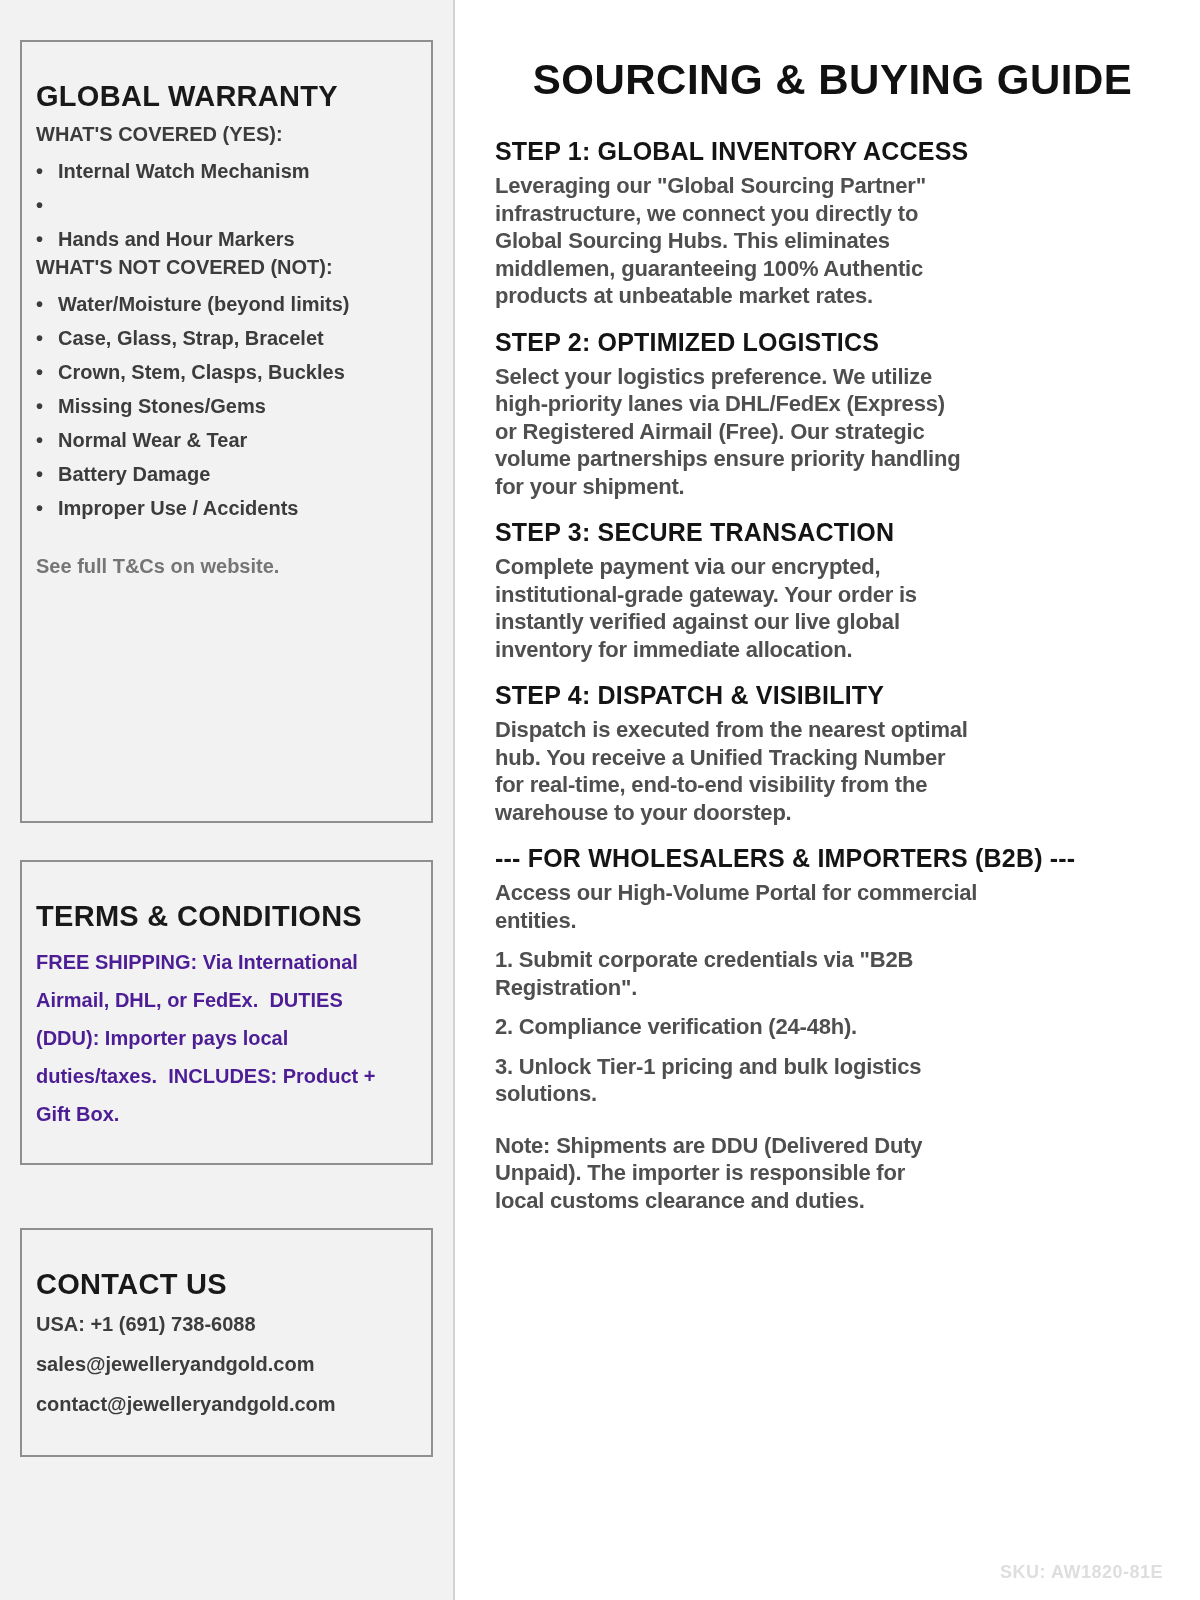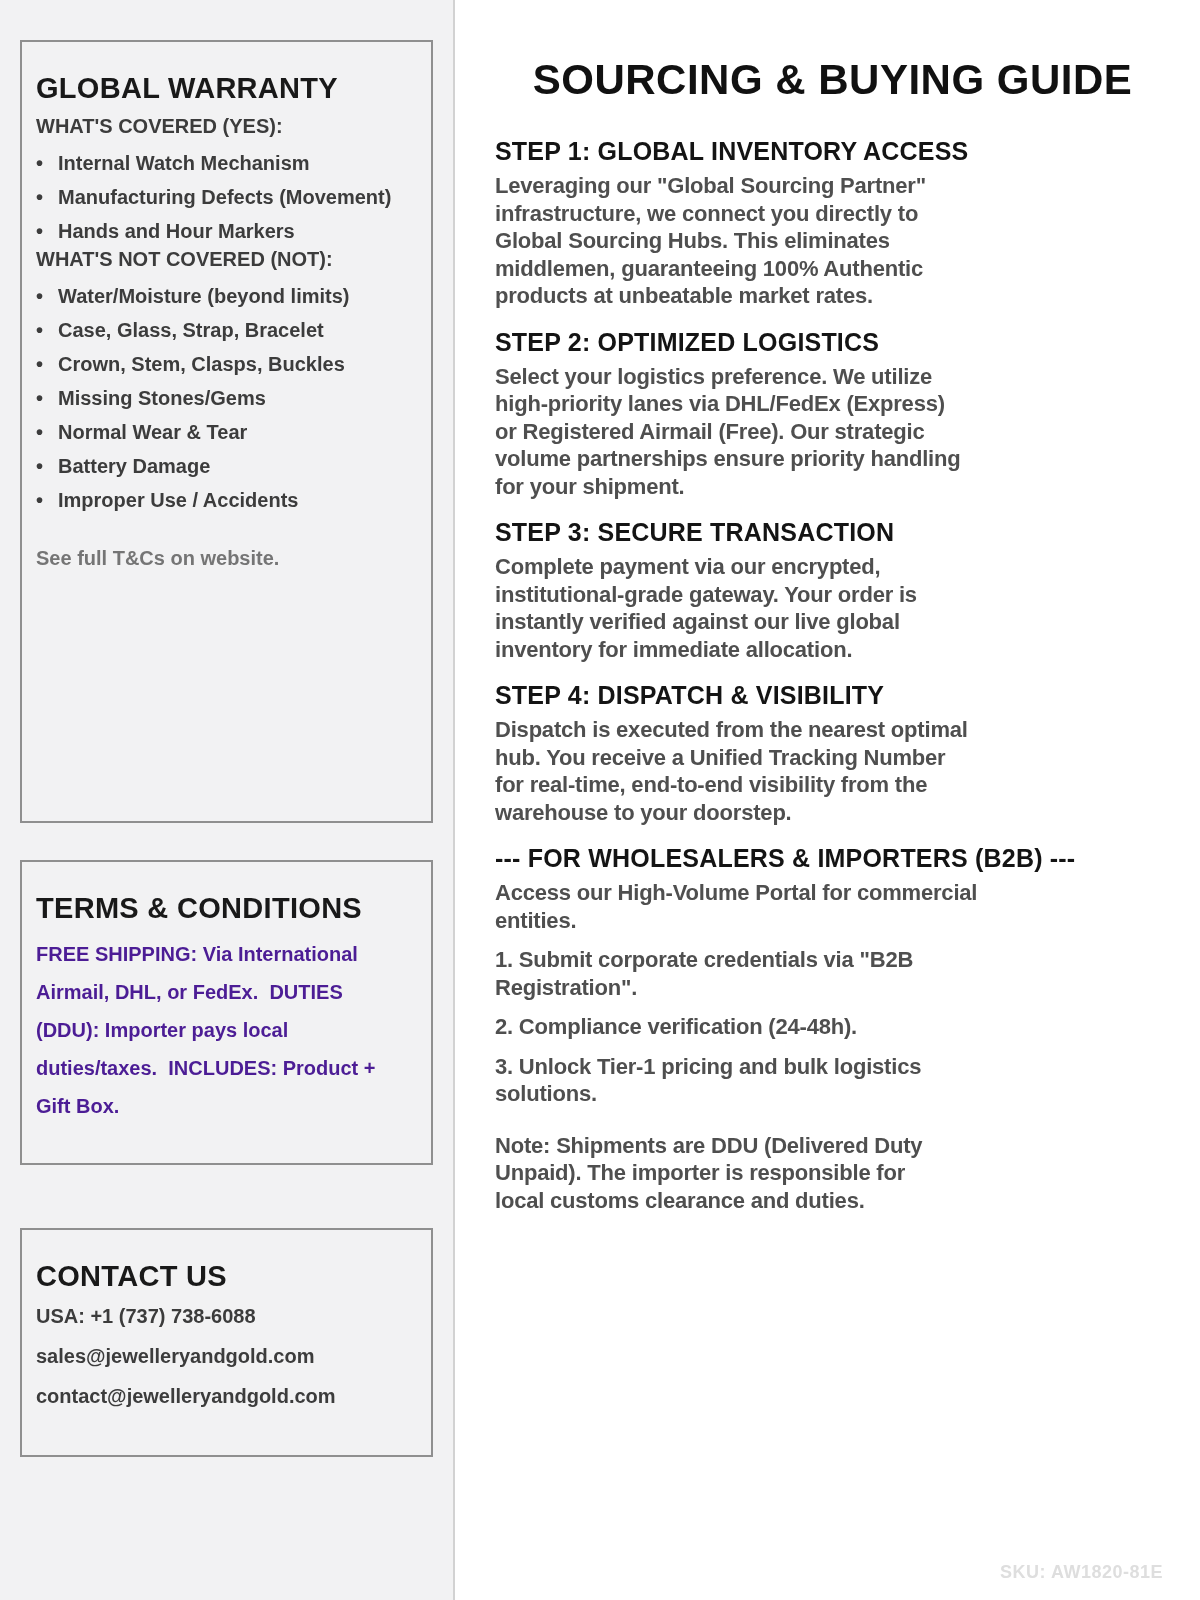--- a/index.html
+++ b/index.html
@@ -25,21 +25,21 @@
     border:2px solid #8f8f8f;
     box-sizing:content-box;
     padding:22px 14px 0 14px;
     width:381px; 
   }
   .box-warranty{top:40px;height:757px;}
   .box-terms{top:860px;height:279px;}
   .box-contact{top:1228px;height:203px;}
 
   .box h2{
-    margin:8px 0 10px 0;
+    margin:16px 0 10px 0;
     font-size:29px;font-weight:bold;
     color:#191919;letter-spacing:.3px;
   }
   .box h3{
     margin:0 0 8px 0;
     font-size:20px;font-weight:bold;
     color:#3c3c3c;
   }
   .gap-top{margin-top:36px;}
   .blist{margin:0;}
@@ -112,21 +112,20 @@
     <section class="box box-warranty">
       <h2>GLOBAL WARRANTY</h2>
       <h3>WHAT'S COVERED (YES):</h3>
       <div class="blist">
           <div class="bullet-row">
             <span class="blt">•</span>
             <span>Internal Watch Mechanism</span>
           </div>
           <div class="bullet-row">
             <span class="blt">•</span>
-            <span>Manufacturing Defects (Movement)</span>
           </div>
           <div class="bullet-row">
             <span class="blt">•</span>
             <span>Hands and Hour Markers</span>
           </div>
         </div>
       <h3 class="gap-top">WHAT'S NOT COVERED (NOT):</h3>
       <div class="blist">
           <div class="bullet-row">
             <span class="blt">•</span>
@@ -165,21 +164,21 @@
       <p class="terms-body">FREE SHIPPING: Via International
 Airmail, DHL, or FedEx.  DUTIES
 (DDU): Importer pays local
 duties/taxes.  INCLUDES: Product +
 Gift Box.</p>
     </section>
 
     <section class="box box-contact">
       <h2>CONTACT US</h2>
       <div>
-          <div class="contact-line">USA: +1 (737) 738-6088</div>
+          <div class="contact-line">USA: +1 (691) 738-6088</div>
           <div class="contact-line">sales@jewelleryandgold.com</div>
           <div class="contact-line">contact@jewelleryandgold.com</div>
         </div>
     </section>
 
   </aside>
 
   <main class="main">
     <h1 class="main-title">SOURCING &amp; BUYING GUIDE</h1>
 

